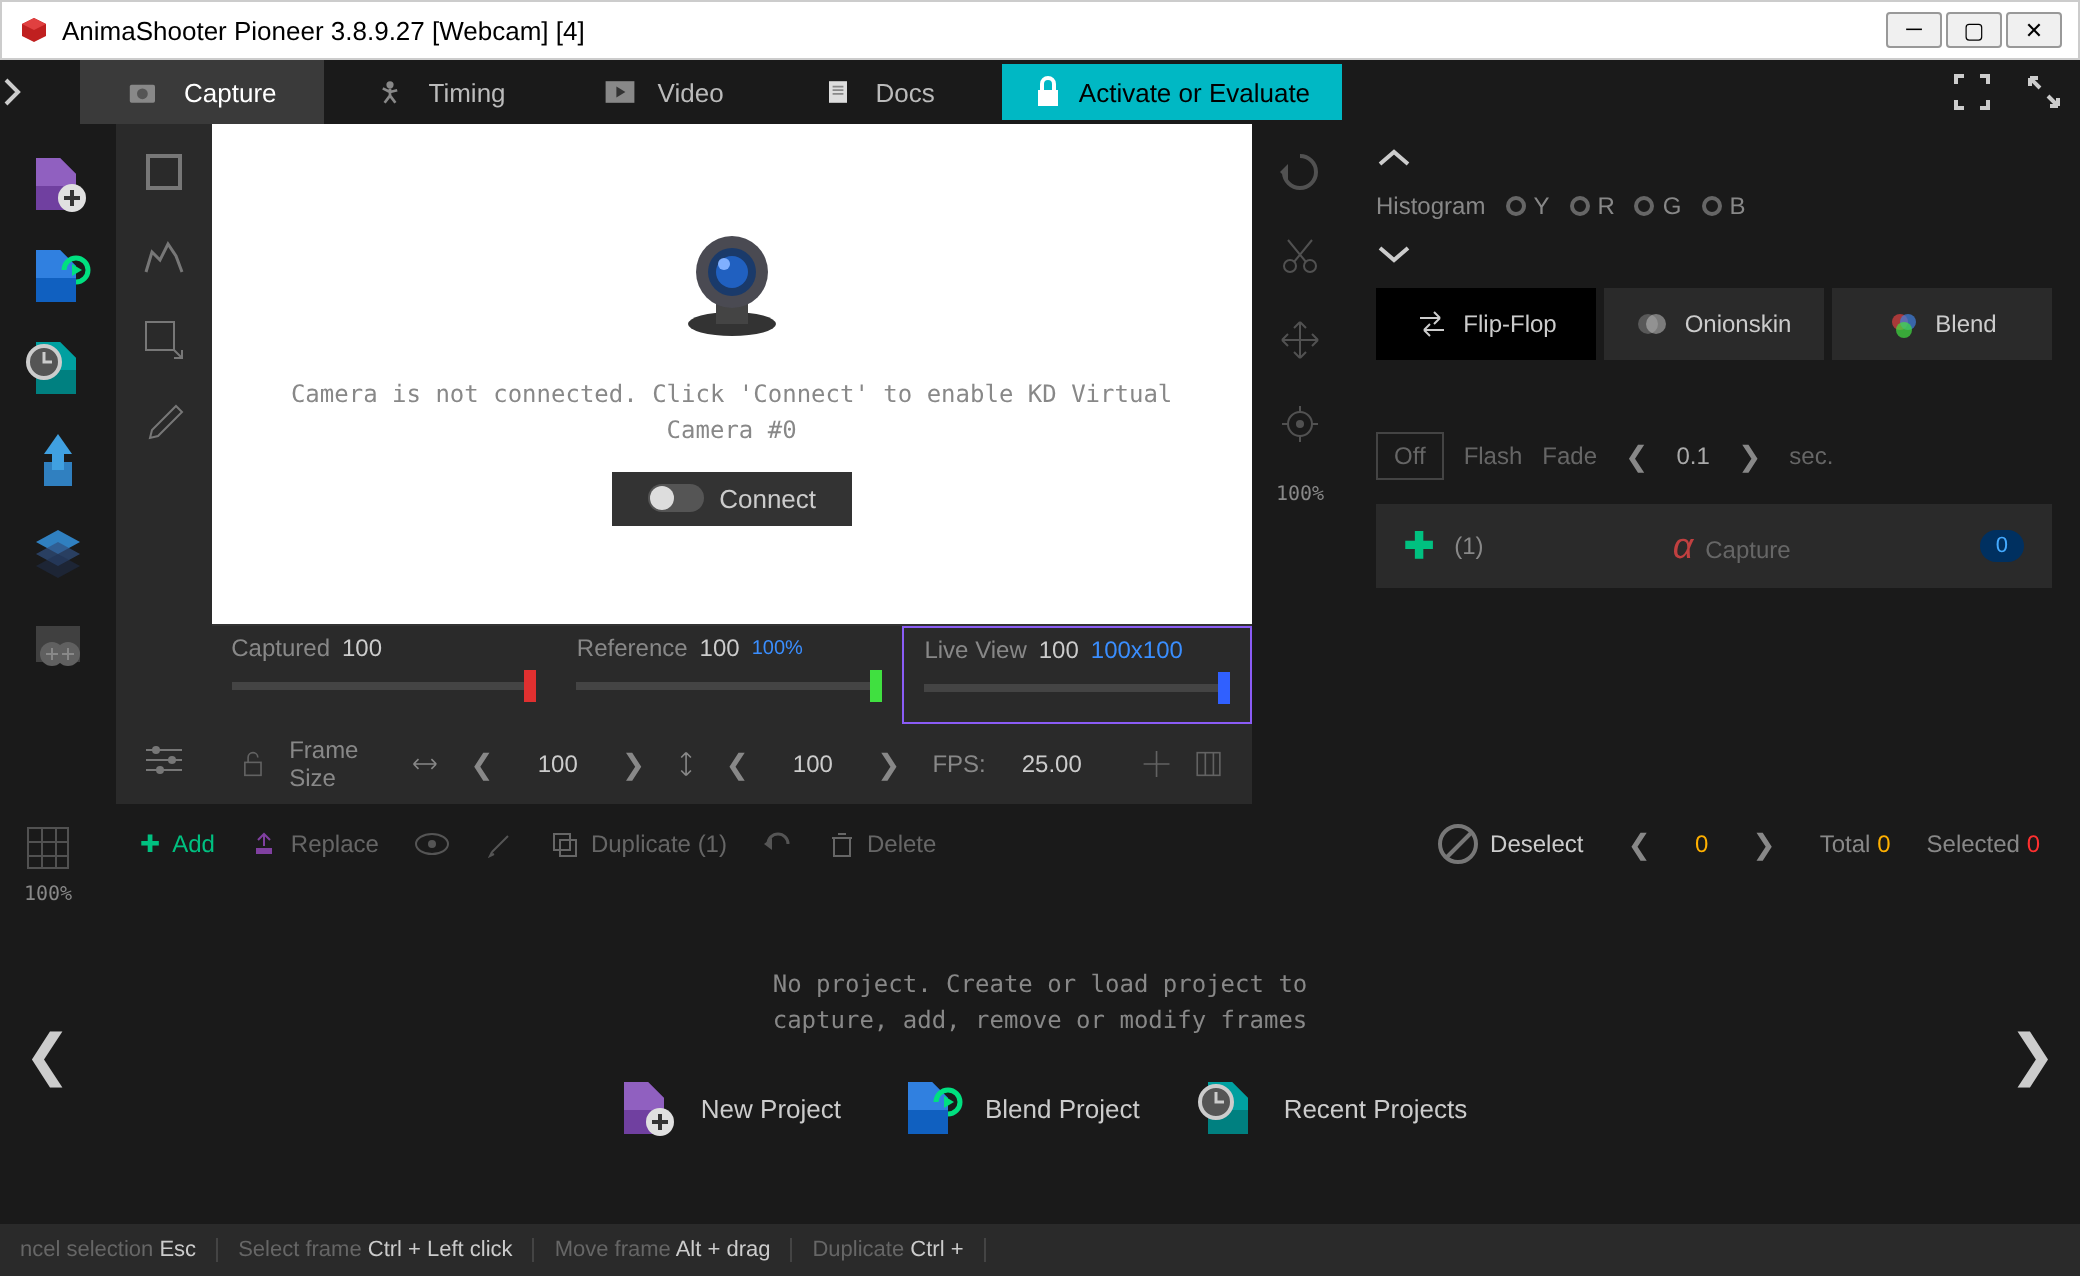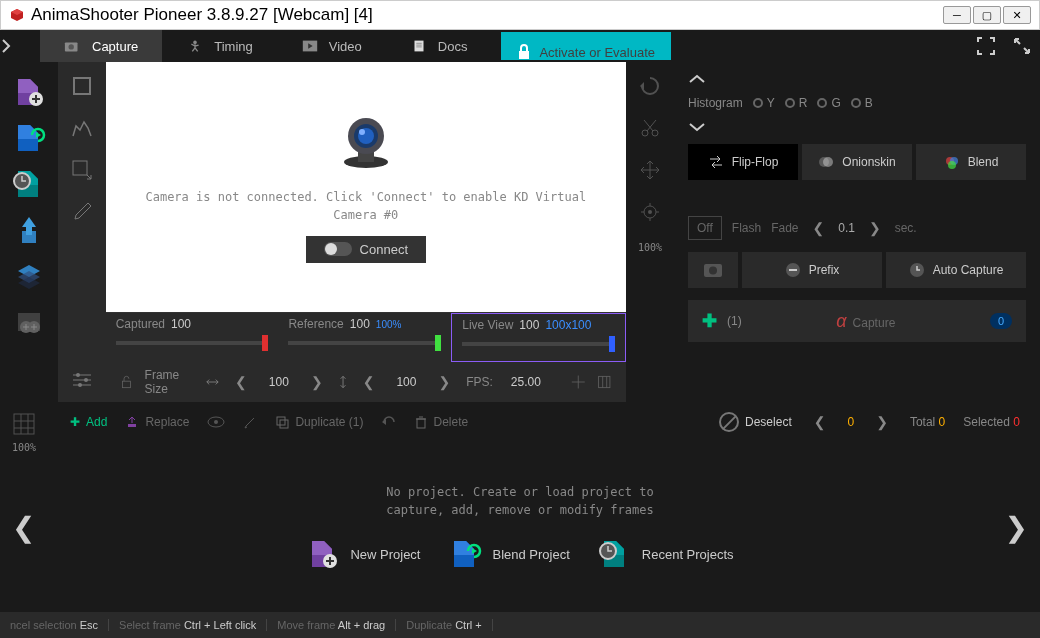--- a/index.html
+++ b/index.html
@@ -1,28 +1,28 @@
 <!DOCTYPE html>
 <html><head>
 <meta charset="utf-8">
 <style>
 * { margin: 0; padding: 0; box-sizing: border-box; font-family: "Segoe UI", Arial, sans-serif; }
 body { width: 1040px; height: 638px; background: #1a1a1a; overflow: hidden; position: relative; }
 .titlebar { height: 30px; background: #fff; display: flex; align-items: center; padding: 0 8px; border: 1px solid #ccc; }
 .titlebar-icon { width: 16px; height: 16px; margin-right: 6px; }
-.titlebar-text { font-size: 17px; color: #000; flex: 1; }
+.titlebar-text { font-size: 13px; color: #000; flex: 1; }
 .titlebar-btns { display: flex; gap: 2px; }
 .titlebar-btn { width: 28px; height: 18px; border: 1px solid #999; background: #f0f0f0; display: flex; align-items: center; justify-content: center; font-size: 11px; cursor: pointer; border-radius: 2px; }
 
 .topnav { height: 32px; background: #1a1a1a; display: flex; align-items: center; }
 .topnav .chevron { width: 40px; color: #ccc; text-align: center; font-size: 18px; cursor: pointer; }
 .tab { height: 32px; padding: 0 24px; display: flex; align-items: center; gap: 10px; color: #bbb; font-family: monospace; font-size: 13px; cursor: pointer; }
 .tab.active { background: #3a3a3a; color: #fff; }
 .tab-icon { width: 18px; height: 14px; display: inline-block; }
-.activate-btn { height: 28px; background: #00b8c4; color: #404040; padding: 0 16px; display: flex; align-items: flex-end; gap: 8px; font-family: monospace; font-size: 13px; margin-left: 10px; cursor: pointer; }
+.activate-btn { height: 28px; background: #00b8c4; color: #000000; padding: 0 16px; display: flex; align-items: center; gap: 8px; font-family: monospace; font-size: 13px; margin-left: 10px; cursor: pointer; }
 .spacer { flex: 1; }
 .top-right-icon { width: 20px; height: 20px; margin: 0 8px; cursor: pointer; color: #ccc; }
 
 .main { display: flex; height: 340px; }
 .left-rail { width: 60px; background: #1a1a1a; display: flex; flex-direction: column; align-items: center; padding-top: 12px; gap: 10px; }
 .rail-icon { width: 36px; height: 36px; display: flex; align-items: center; justify-content: center; cursor: pointer; }
 
 .tool-rail { width: 50px; background: #2a2a2a; display: flex; flex-direction: column; align-items: center; padding-top: 12px; gap: 18px; }
 .tool-icon { width: 24px; height: 24px; cursor: pointer; opacity: 0.6; }
 
@@ -396,42 +396,20 @@
         </div>
     </div>
     <div class="flash-row">
       <span class="flash-box">Off</span>
       <span>Flash</span>
       <span>Fade</span>
       <span class="arrow">❮</span>
       <span style="color:#aaa">0.1</span>
       <span class="arrow">❯</span>
       <span>sec.</span>
-    </div>
-    <div class="prefix-row">
-      <div class="prefix-btn" style="flex:0 0 50px;justify-content:center">
-          <svg width="20" height="16" viewBox="0 0 20 16">
-            <rect x="1" y="2" width="18" height="13" rx="2" fill="#555"></rect>
-            <circle cx="10" cy="8.5" r="4" fill="#333"></circle>
-          </svg>
-        </div>
-      <div class="prefix-btn">
-          <svg width="16" height="16" viewBox="0 0 16 16">
-            <circle cx="8" cy="8" r="7" fill="#555"></circle>
-            <rect x="4" y="7" width="8" height="2" fill="#ccc"></rect>
-          </svg>
-          <span>Prefix</span>
-        </div>
-      <div class="prefix-btn">
-          <svg width="16" height="16" viewBox="0 0 16 16">
-            <circle cx="8" cy="8" r="7" fill="#555"></circle>
-            <path d="M8 4 V8 H11" stroke="#ccc" stroke-width="1.5" fill="none"></path>
-          </svg>
-          <span>Auto Capture</span>
-        </div>
     </div>
     <div class="capture-row">
       <span class="plus-ic">✚</span>
       <span class="cap-count">(1)</span>
       <div class="cap-btn"><span class="alpha">α</span><span class="cap-label">Capture</span></div>
       <span class="cap-badge">0</span>
     </div>
   </div>
 </div>
 

